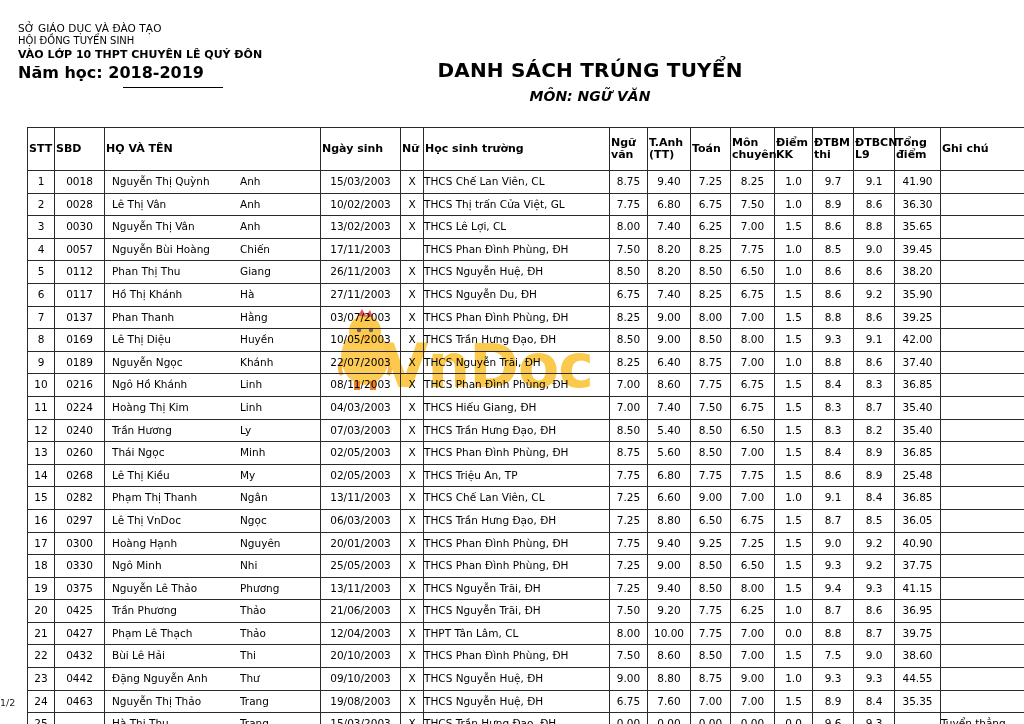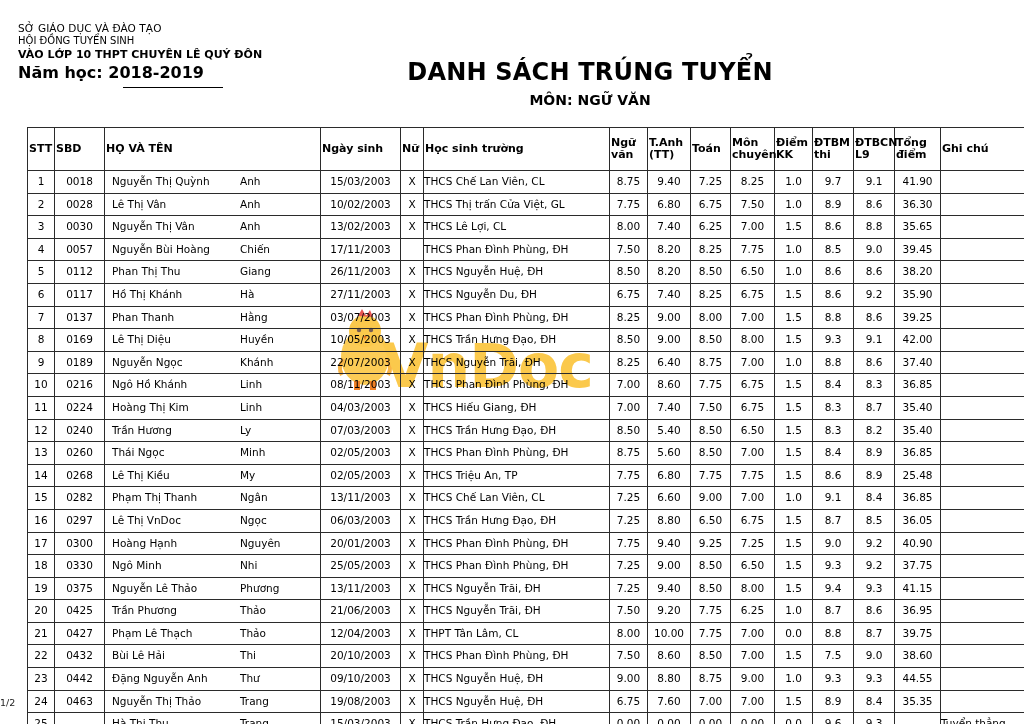--- a/index.html
+++ b/index.html
@@ -62,28 +62,29 @@
   }
 
   .title-block {
     position: absolute;
     left: 330px;
     top: 58px;
     width: 520px;
     text-align: center;
   }
   .main-title {
-    font-size: 24px;
+    font-size: 20px;
     font-weight: bold;
     letter-spacing: 0.2px;
   }
   .sub-title {
     font-size: 14px;
     font-weight: bold;
     margin-top: 6px;
+    font-style: italic;
   }
 
   
   .watermark {
     position: absolute;
     left: 330px;
     top: 305px;
     width: 300px;
     height: 95px;
     z-index: 5;

